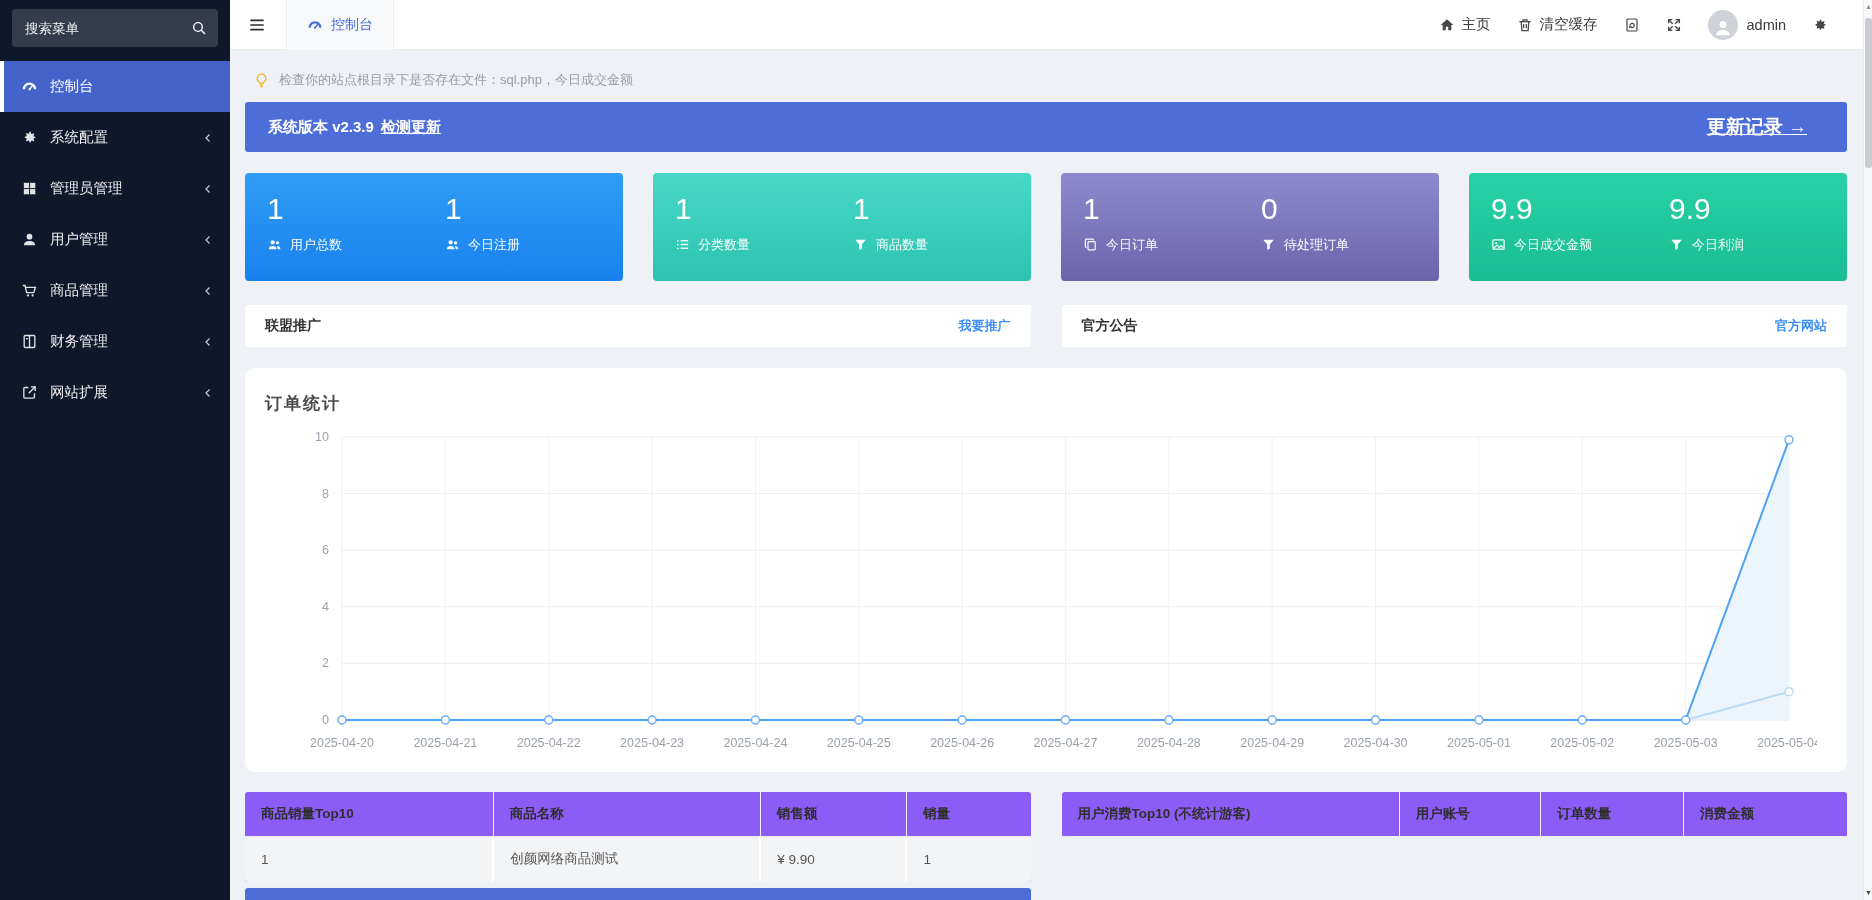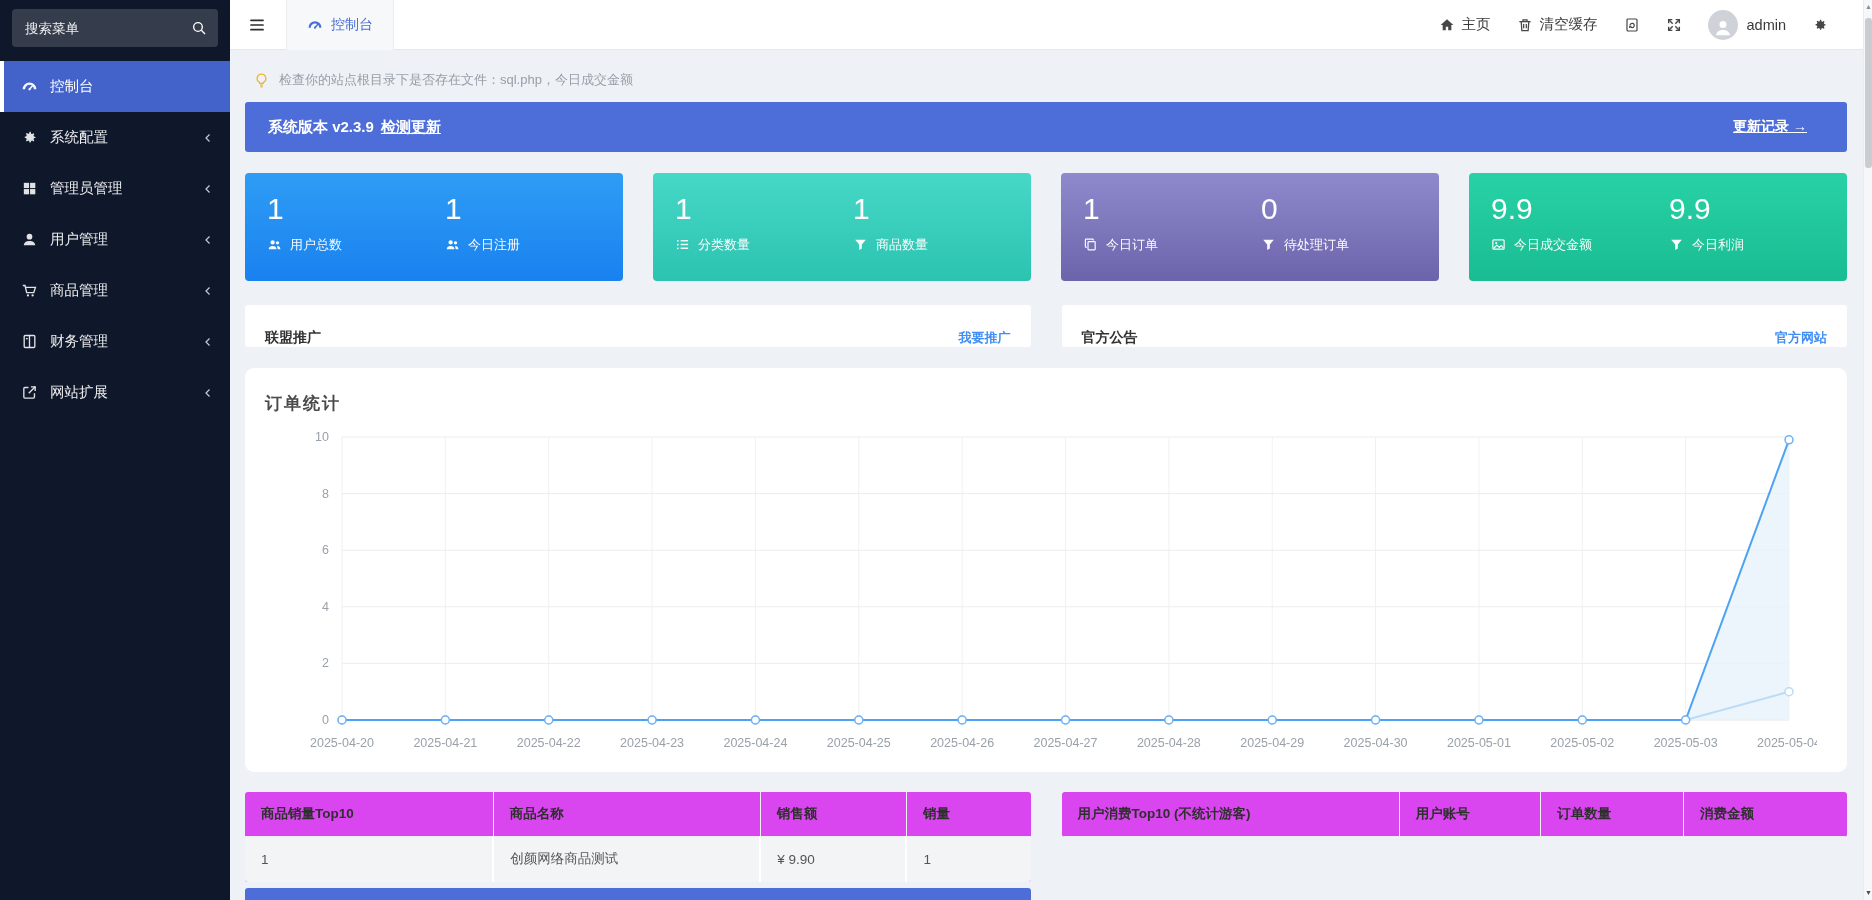--- a/index.html
+++ b/index.html
@@ -42,46 +42,46 @@
 
   
   .alert { height:44px; display:flex; align-items:center; gap:9px; color:#979ea8; font-size:13px; padding-left:8px; }
   .alert .icon { width:17px; height:17px; color:#f2b11e; }
 
   
   .banner { height:50px; background:#4d6ed9; border-radius:3px; color:#fff; display:flex; align-items:center;
     justify-content:space-between; padding:0 40px 0 23px; }
   .banner-left { font-size:15px; font-weight:bold; display:flex; gap:7px; align-items:center; }
   .banner a { color:#fff; font-weight:bold; text-decoration:underline; cursor:pointer; }
-  .banner-right { font-size:14px; }
+  .banner-right { font-size:19px; }
 
   
   .cards-row { display:flex; gap:30px; margin-top:21px; }
   .stat-card { flex:1; height:108px; border-radius:4px; color:#fff; display:flex; padding:20px 0 0 22px; }
   .stat { width:50%; }
   .stat-value { font-size:30px; font-weight:500; line-height:1.05; margin-bottom:11px; }
   .stat-label { font-size:13px; display:flex; align-items:center; gap:8px; opacity:.97; }
   .stat-label .icon { width:15px; height:15px; color:#fff; }
 
   
   .panel-row { display:flex; gap:31px; margin-top:24px; }
-  .mini-panel { flex:1; height:42px; background:#fff; border-radius:3px; display:flex; align-items:flex-end;
+  .mini-panel { flex:1; height:42px; background:#fff; border-radius:3px; display:flex; align-items:center;
     justify-content:space-between; padding:0 20px; }
   .mini-panel .p-title { font-size:14px; font-weight:bold; color:#333; }
   .mini-panel .p-link { font-size:13px; font-weight:bold; color:#3f8df5; cursor:pointer; text-decoration:none; }
 
   
   .chart-card { margin-top:21px; background:#fff; border-radius:9px; height:404px; padding:24px 20px 0 20px; }
   .chart-title { font-size:17px; font-weight:bold; color:#4a4a4a; letter-spacing:2px; }
   .chart-wrap { margin-top:12px; }
 
   
   .tables-row { display:flex; gap:31px; margin-top:20px; align-items:flex-start; }
   .table-col { flex:1; min-width:0; }
-  .table-card { background:#d946ef; border-radius:3px; overflow:hidden; }
+  .table-card { background:#8b5cf6; border-radius:3px; overflow:hidden; }
   table { width:100%; border-collapse:collapse; font-size:13.5px; table-layout:fixed; }
   thead tr { border-bottom:1px solid #ebedf0; }
   th { height:44px; text-align:left; padding:0 16px; color:#2f2f2f; font-weight:bold; border-left:1px solid #f0f1f3;
     white-space:nowrap; overflow:hidden; }
   th:first-child { border-left:none; }
   tbody tr { background:#f3f4f6; }
   td { height:46px; padding:0 16px; color:#555; border-left:2px solid #fff; }
   td:first-child { border-left:none; }
   .footer-strip { height:14px; background:#4d6ed9; margin-top:6px; border-radius:3px 3px 0 0; }
 

